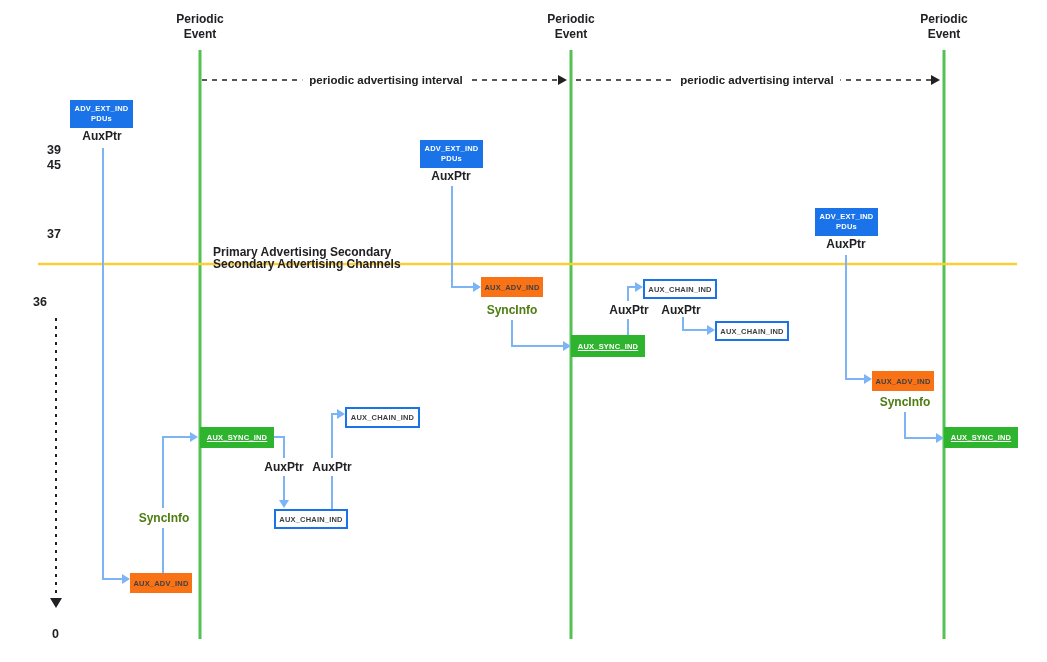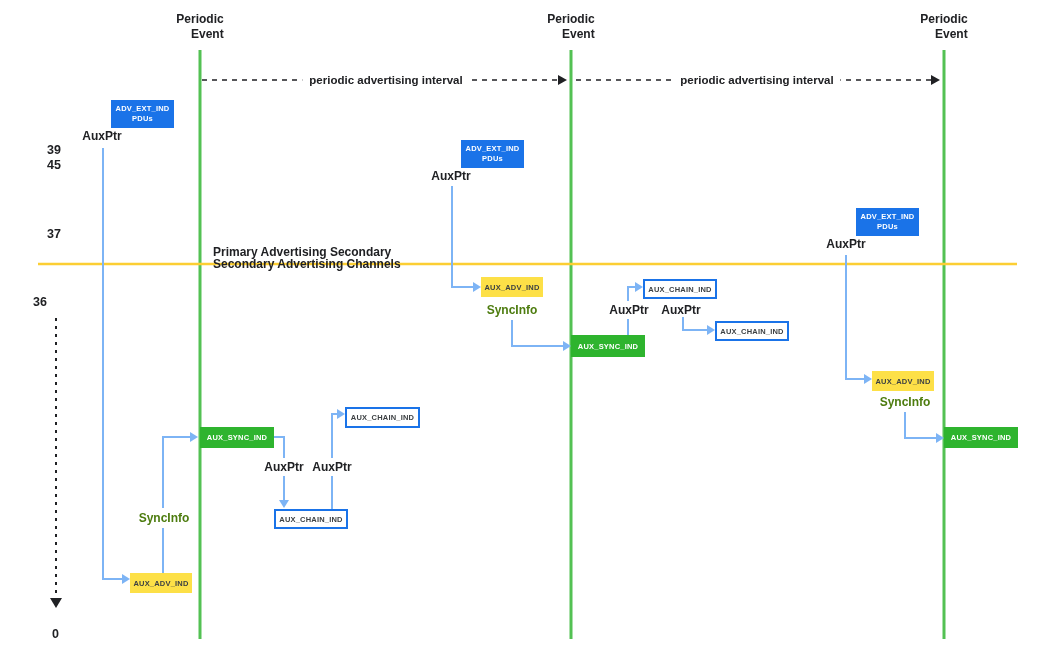--- a/index.html
+++ b/index.html
@@ -8,30 +8,30 @@
   svg.layer{position:absolute;left:0;top:0;width:1047px;height:662px;}
   .event-line{stroke:#53c153;stroke-width:3;}
   .divider{stroke:#fcce33;stroke-width:2.5;}
   .interval-line{stroke:#202124;stroke-width:1.6;stroke-dasharray:5 5;fill:none;}
   .interval-head{fill:#202124;}
   .axis-dash{stroke:#202124;stroke-width:2;stroke-dasharray:3 5;fill:none;}
   .axis-head{fill:#202124;}
   .conn{stroke:#7db4f5;stroke-width:2;fill:none;}
   .conn-head{fill:#7db4f5;}
   .lbl{position:absolute;font-weight:700;color:#202124;font-size:12px;line-height:15px;white-space:nowrap;}
-  .ctr{transform:translateX(-50%);text-align:right;}
+  .ctr{transform:translateX(-50%);text-align:center;}
   .num{font-size:12.5px;}
   .red{color:#4d7c0f;}
   .intlbl{position:absolute;transform:translate(-50%,-50%);background:#fff;padding:0 7px;
           font-size:11.5px;font-weight:700;color:#202124;white-space:nowrap;}
   .pdu{position:absolute;display:flex;align-items:center;justify-content:center;
        font-size:7.5px;font-weight:700;letter-spacing:.2px;white-space:nowrap;box-sizing:border-box;}
-  .blue-box{background:#1a73e8;color:#fff;flex-direction:column;line-height:1.35;margin-left:41px;}
-  .gray-box{background:#fde047;color:#3c4043;}
-  .green-box{background:#2eb42e;color:#fff;}
+  .blue-box{background:#1a73e8;color:#fff;flex-direction:column;line-height:1.35;}
+  .gray-box{background:#f97316;color:#3c4043;}
+  .green-box{background:#2eb42e;color:#fff;text-decoration:underline;}
   .chain-box{background:#fff;border:2px solid #1a73e8;color:#3c4043;}
 </style>
 </head>
 <body>
 
 <div id="canvas">
 
   <svg class="layer">
 
     <line class="event-line" x1="200" y1="50" x2="200" y2="639"></line>

